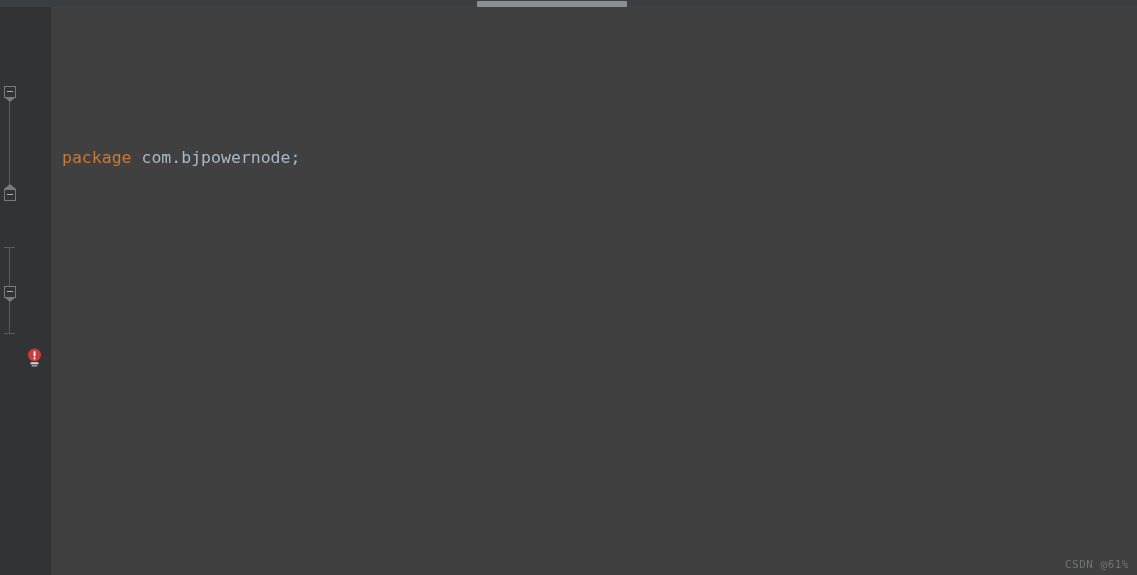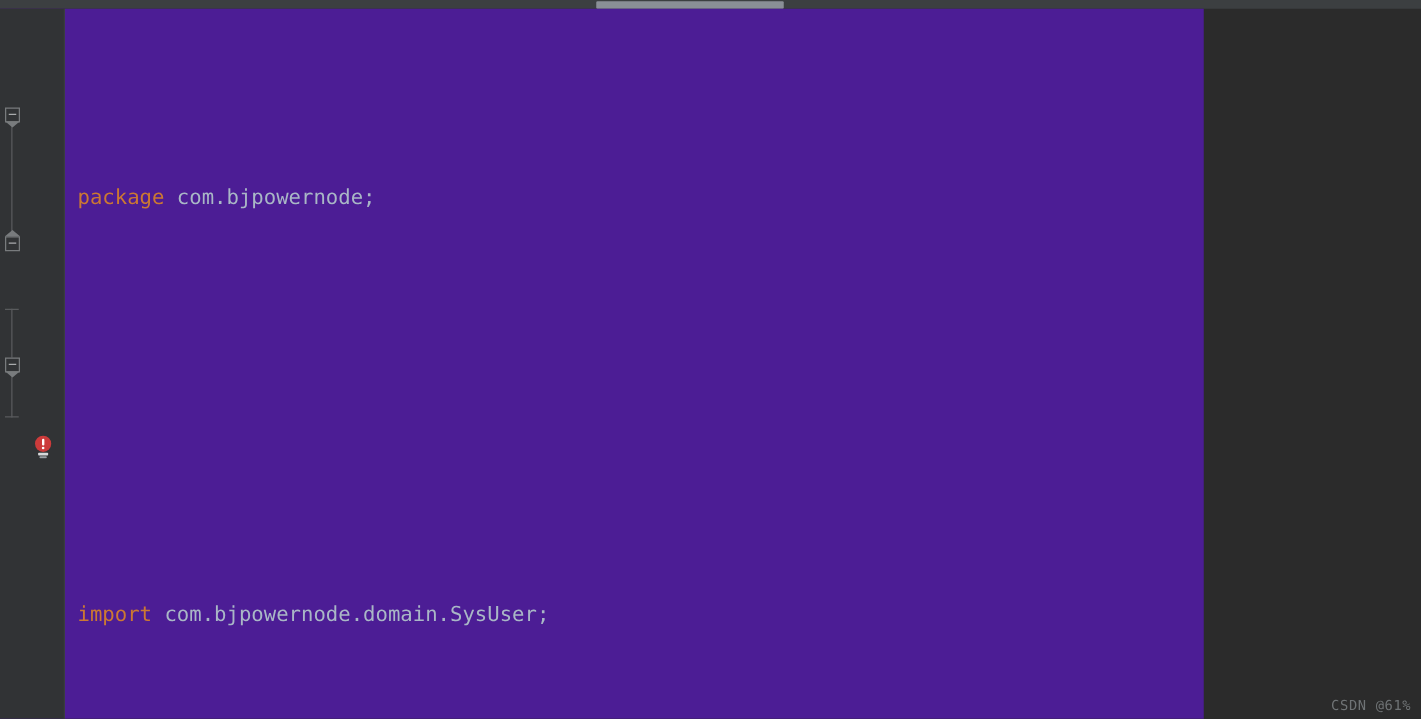--- a/index.html
+++ b/index.html
@@ -15,22 +15,22 @@
     position:absolute; top:0; left:0; width:1137px; height:7px;
     background:#3c3f41;
   }
   #scrollbar-thumb{
     position:absolute; top:1px; left:477px; width:150px; height:6px;
     background:#8a8f96; border-radius:1px;
   }
 
   
   #editor{
-    position:absolute; top:7px; left:0; width:963px; height:568px;
-    background:#4c1d95;
+    position:absolute; top:7px; left:0; width:1137px; height:568px;
+    background:#404040;
   }
 
   
   #gutter{
     position:absolute; top:0; left:0; width:52px; height:100%;
     background:#313335;
   }
   #gutter-edge{
     position:absolute; top:0; left:51px; width:1px; height:100%;
     background:#3a3d3f;
@@ -119,21 +119,20 @@
 
   <div id="code">
 
     
     <div class="line"><span class="kw">package</span><span class="plain"> com.bjpowernode;</span></div>
 
     
     <div class="line"></div>
 
     
-    <div class="line"><span class="kw">import</span><span class="plain"> com.bjpowernode.domain.SysUser;</span></div>
 
     
     
 
     
     
 
     
     
 

